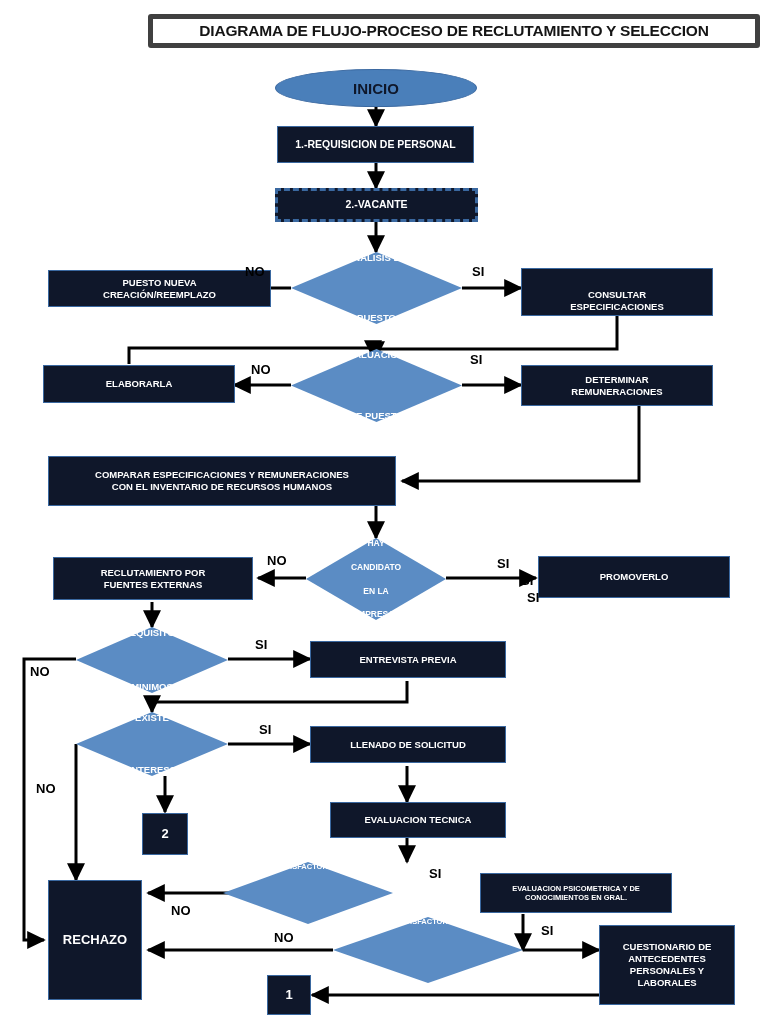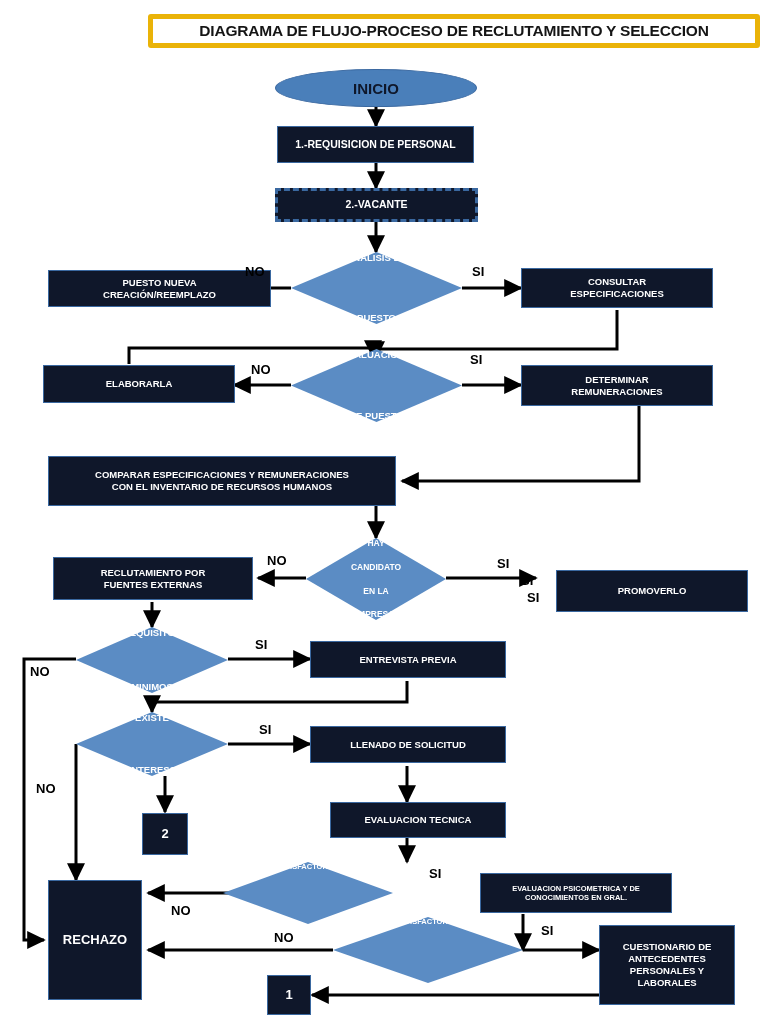--- a/index.html
+++ b/index.html
@@ -12,21 +12,21 @@
     position:relative;
   }
   #canvas{position:absolute;left:0;top:0;width:768px;height:1024px;}
   svg#edges{position:absolute;left:0;top:0;width:768px;height:1024px;pointer-events:none;}
 
   
   .title-banner{
     position:absolute;
     left:148px;top:14px;width:612px;height:34px;
     background:#ffffff;
-    border:5px solid #eab308;
+    border:5px solid #404040;
     border-radius:3px;
     box-sizing:border-box;
     display:flex;align-items:center;justify-content:center;
   }
   .title-banner .title-text{
     font-size:15.5px;font-weight:bold;color:#151515;
     letter-spacing:-0.2px;white-space:nowrap;
   }
 
   
@@ -183,21 +183,21 @@
     </div>
   </div>
 
   <div class="node fs9" style="left:48px;top:270px;width:223px;height:37px;">
     <div>
       <span class="ln">PUESTO NUEVA</span>
       <span class="ln">CREACIÓN/REEMPLAZO</span>
     </div>
   </div>
 
-  <div class="node fs9" style="left:521px;top:268px;width:192px;height:40px;">
+  <div class="node fs9" style="left:521px;top:268px;width:192px;height:48px;align-items:flex-end;">
     <div>
       <span class="ln">CONSULTAR</span>
       <span class="ln">ESPECIFICACIONES</span>
     </div>
   </div>
 
   <div class="diamond" style="left:291px;top:349px;width:171px;height:73px;">
     <div class="shape"></div>
     <div class="dlabel fs9">
       <span class="ln">VALUACION</span>
@@ -233,21 +233,21 @@
     </div>
   </div>
 
   <div class="node fs9" style="left:53px;top:557px;width:200px;height:43px;">
     <div>
       <span class="ln">RECLUTAMIENTO POR</span>
       <span class="ln">FUENTES EXTERNAS</span>
     </div>
   </div>
 
-  <div class="node fs9" style="left:556px;top:556px;width:192px;height:42px;margin-top:14px;">
+  <div class="node fs9" style="left:538px;top:556px;width:192px;height:42px;">
     <span>PROMOVERLO</span>
   </div>
 
   <div class="diamond" style="left:76px;top:627px;width:152px;height:66px;">
     <div class="shape"></div>
     <div class="dlabel fs9">
       <span class="ln">REQUISITOS</span>
       <span class="ln">MINIMOS</span>
     </div>
   </div>

